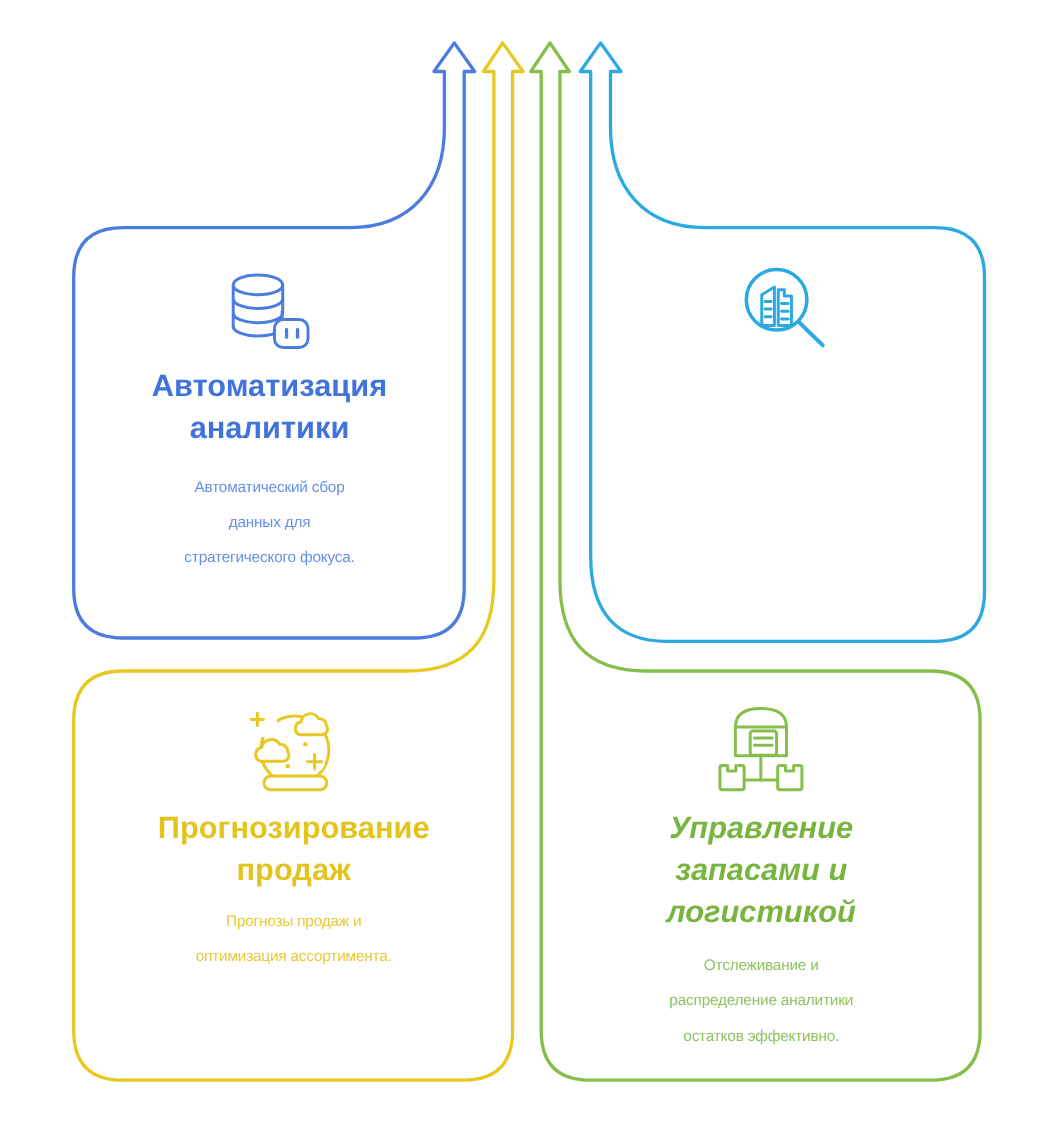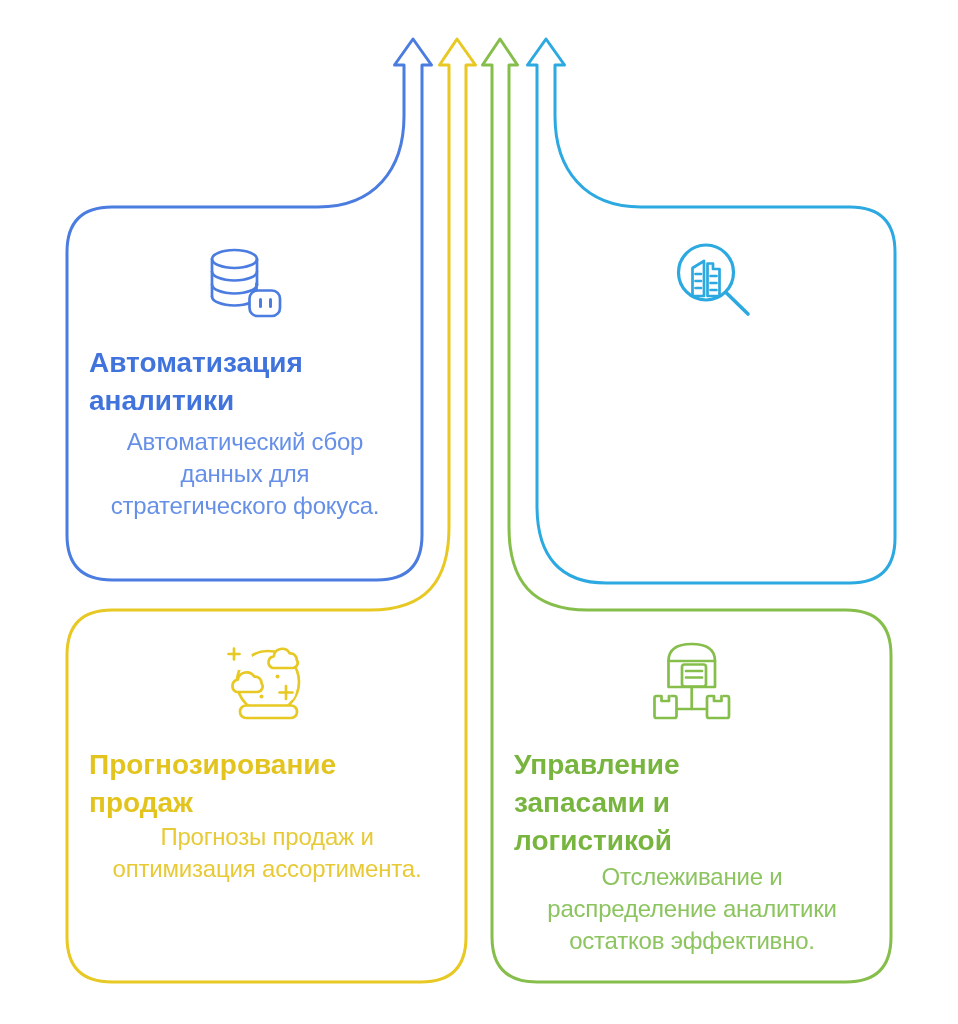--- a/index.html
+++ b/index.html
@@ -2,35 +2,35 @@
 <html><head>
 <meta charset="utf-8">
 <style>
   html,body{margin:0;padding:0;background:#ffffff;}
   .stage{
     position:relative;width:958px;height:1024px;background:#ffffff;
     overflow:hidden;font-family:"Liberation Sans","DejaVu Sans",sans-serif;
   }
   .layer{position:absolute;left:0;top:0;}
   .card-title{
-    position:absolute;margin:12px;text-align:left;white-space:pre-line;
+    position:absolute;margin:0;text-align:center;white-space:pre-line;
     font-weight:700;font-size:28px;line-height:38px;color:var(--title-color);
   }
   .card-desc{
     position:absolute;margin:0;text-align:center;white-space:pre-line;
-    font-weight:400;font-size:24px;line-height:32px;letter-spacing:-0.2px;
+    font-weight:400;font-size:14px;line-height:32px;letter-spacing:-0.2px;
     color:var(--text-color);
   }
   .t-analytics-title{left:77px;top:332px;width:336px;}
   .t-analytics-desc{left:77px;top:426px;width:336px;}
   .t-finance-title{left:547px;top:332px;width:338px;}
   .t-finance-desc{left:547px;top:462px;width:338px;}
   .t-forecast-title{left:77px;top:734px;width:380px;}
   .t-forecast-desc{left:77px;top:821px;width:380px;}
-  .t-inventory-title{left:502px;top:734px;width:380px;}
+  .t-inventory-title{left:502px;top:734px;width:380px;font-style:italic;}
   .t-inventory-desc{left:502px;top:861px;width:380px;}
 </style>
 </head>
 <body>
 
 <div class="stage">
 
   <svg class="layer" width="958" height="1024" viewBox="0 0 958 1024">
 
     <g fill="none" stroke-width="3" stroke-linejoin="round" stroke-linecap="round" stroke="#4B7CE0" style="--title-color: #4173DC; --text-color: #6690E7;">

